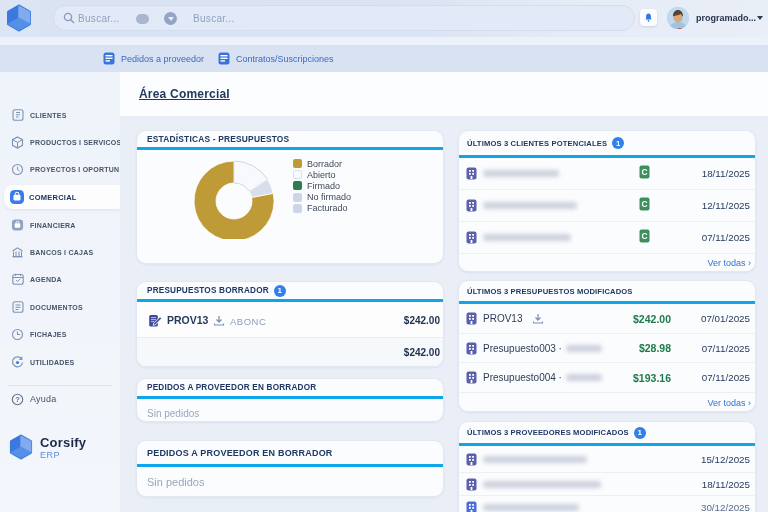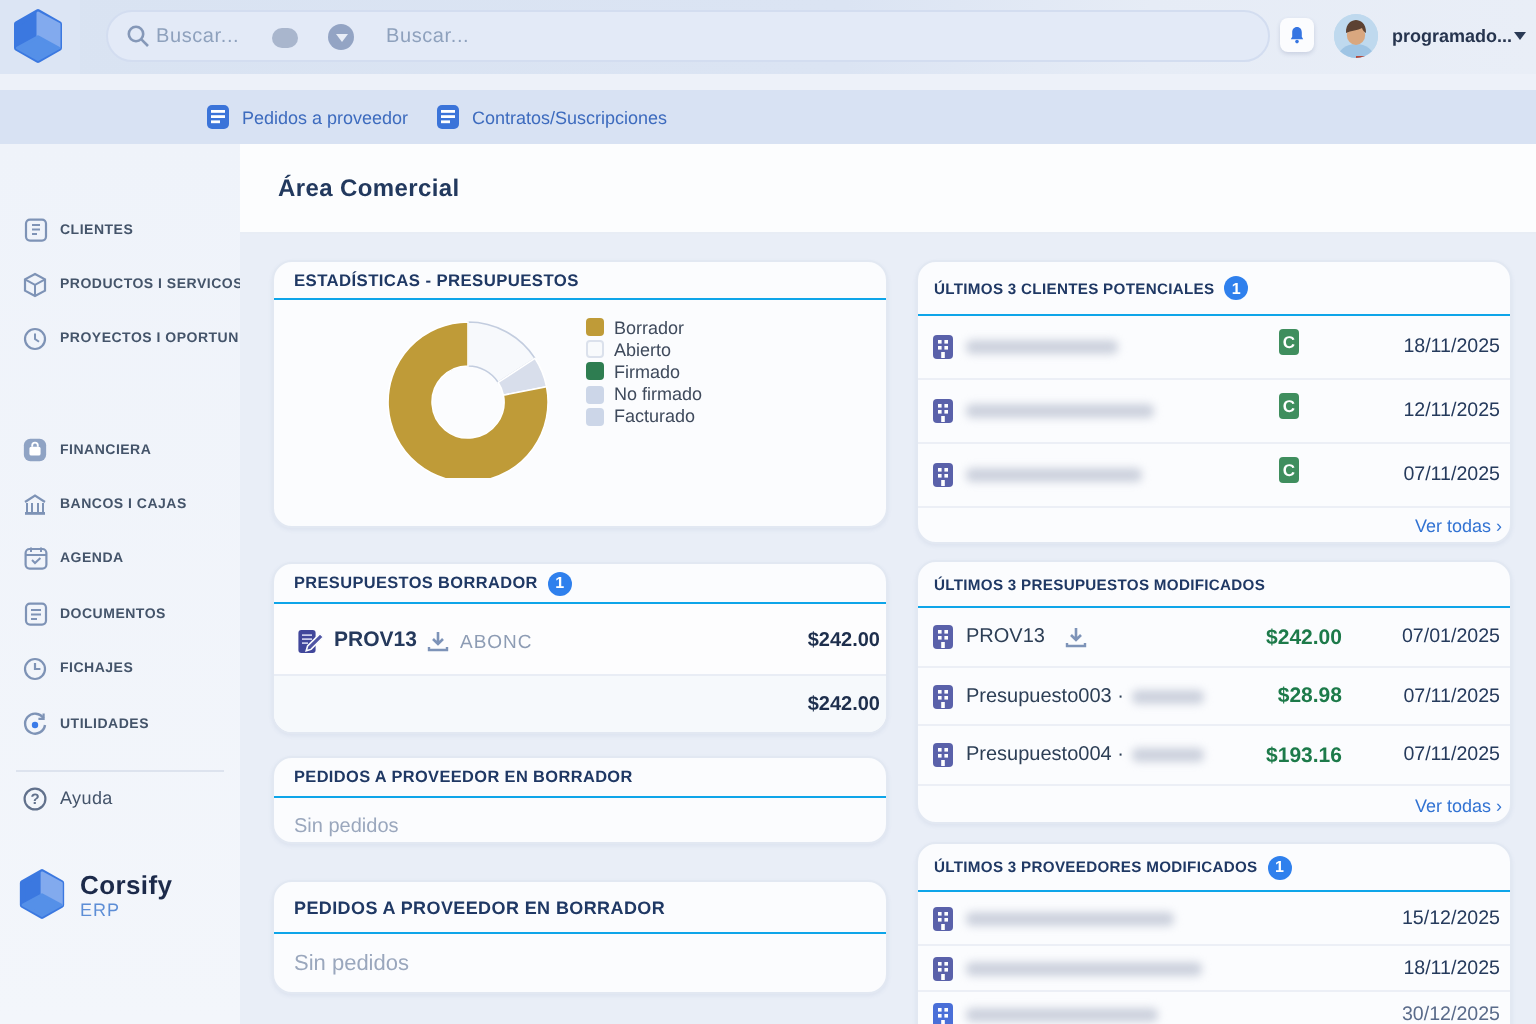--- a/index.html
+++ b/index.html
@@ -47,25 +47,25 @@
 .sb-sep { position:absolute; left:8px; width:104px; height:1px; background:#dde3ee; }
 .ayuda span { font-size:9px; font-weight:normal; color:#44546a; letter-spacing:.2px; }
 
 .corsify { position:absolute; left:9px; top:362px; display:flex; align-items:flex-end; }
 .corsify .txt { margin-left:7px; }
 .corsify .n { font-size:13px; font-weight:bold; color:#1c2a4a; letter-spacing:.2px; }
 .corsify .e { font-size:9px; color:#5d8ed6; margin-top:0px; letter-spacing:.5px; }
 
 
 .pagehead { position:absolute; left:120px; top:72px; width:648px; height:45px; background:#fcfdfe; border-bottom:1px solid #e8edf5; }
-.pagehead h1 { position:absolute; left:19px; top:15px; font-size:12px; color:#22395e; letter-spacing:.2px; }
+.pagehead h1 { position:absolute; left:19px; top:15px; font-size:12px; color:#22395e; letter-spacing:.2px;text-decoration:underline; }
 .content { position:absolute; left:120px; top:117px; width:648px; height:395px; background:#e9eef7; overflow:hidden; }
 
 .card { position:absolute; background:#fbfcfe; border:1px solid #e2e8f2; border-radius:10px; box-shadow:0 1px 2px rgba(80,100,150,.08); overflow:hidden; }
-.cardtitle { display:flex; align-items:center; padding:0 10px; font-size:8.2px; font-weight:bold; color:#1f3864; letter-spacing:.2px; border-bottom:1px solid #0ea5e9; }
+.cardtitle { display:flex; align-items:center; padding:0 10px; font-size:8.2px; font-weight:bold; color:#1f3864; letter-spacing:.2px; border-bottom:3px solid #0ea5e9; }
 .badge { width:12px; height:12px; border-radius:50%; background:#2f80ed; color:#fff; font-size:8px; font-weight:bold; display:flex; align-items:center; justify-content:center; margin-left:5px; }
 
 
 .cL1 { left:16px; top:13px; width:308px; height:134px; }
 .cL1 .cardtitle { height:19px; font-size:8.4px; }
 .legend { position:absolute; left:156px; top:27px; }
 .legend .row { display:flex; align-items:center; height:11.2px; }
 .legend .sw { width:9px; height:9px; border-radius:2px; margin-right:5px; }
 .legend span { font-size:9px; color:#3f4a5c; }
 .totalrow { position:absolute; left:0; right:0; top:108px; height:26px; border-top:1px solid #e9edf5; }
@@ -180,20 +180,30 @@
     <span>PRODUCTOS I SERVICOS</span>
   </div>
   <div class="sb-item" style="top:85px;">
     <div class="ic">
         <svg width="13" height="13" viewBox="0 0 13 13">
           <circle cx="6.5" cy="6.5" r="5" fill="none" stroke="#7e93b6" stroke-width="1.1"></circle>
           <path d="M6.5 3.8V6.5l2 1.4" fill="none" stroke="#7e93b6" stroke-width="1"></path>
         </svg>
       </div>
     <span>PROYECTOS I OPORTUN</span>
+  </div>
+  <div class="sb-item hl" style="top:113px;">
+    <div class="ic">
+        <svg width="14" height="14" viewBox="0 0 16 16">
+          <rect width="16" height="16" rx="5" fill="#3b7be8"></rect>
+          <rect x="4" y="5.5" width="8" height="6.5" rx="1.5" fill="#fff"></rect>
+          <path d="M6 5.5 V4.6 a2 2 0 0 1 4 0 V5.5" fill="none" stroke="#fff" stroke-width="1.2"></path>
+        </svg>
+      </div>
+    <span>COMERCIAL</span>
   </div>
   <div class="sb-item" style="top:141px;">
     <div class="ic">
         <svg width="14" height="14" viewBox="0 0 14 14">
           <rect x="1" y="1" width="12" height="12" rx="3.5" fill="#8fa3c4"></rect>
           <rect x="4" y="5.2" width="6" height="4.8" rx="1" fill="#fff"></rect>
           <path d="M5.5 5.2 V4.5 a1.5 1.5 0 0 1 3 0 V5.2" fill="none" stroke="#fff" stroke-width="1"></path>
         </svg>
       </div>
     <span>FINANCIERA</span>

